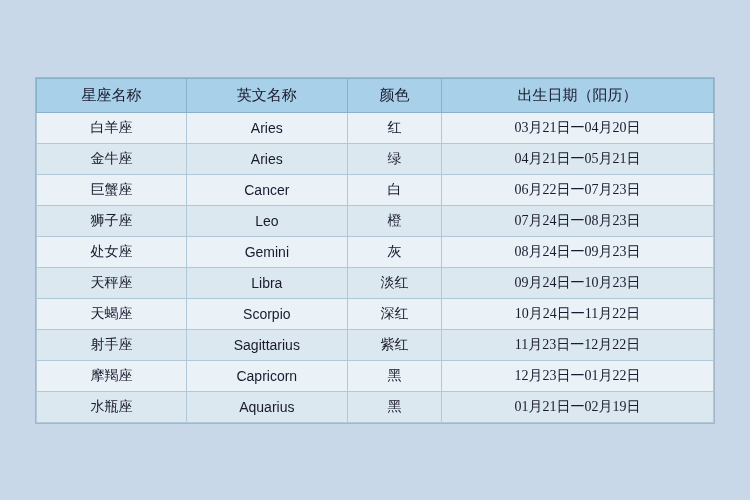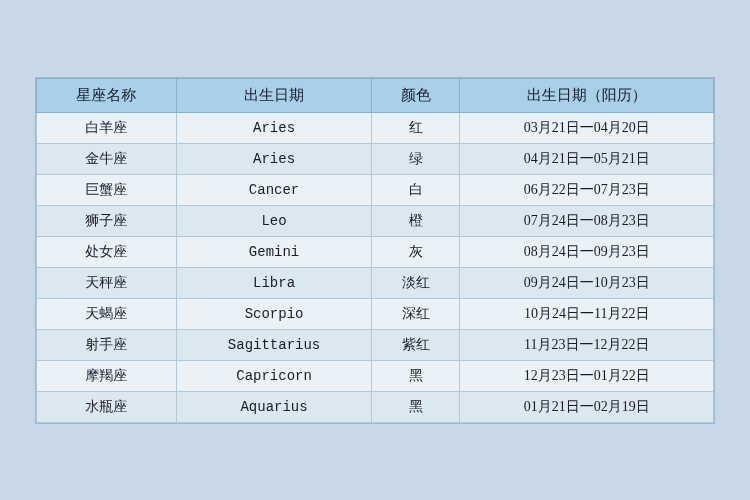--- a/index.html
+++ b/index.html
@@ -42,32 +42,32 @@
       background-color: #eaf2f8;
     }
     tbody tr td {
       border: 1px solid #b0c8d8;
       padding: 6px 10px;
       text-align: center;
       color: #1a1a2e;
       font-size: 14px;
     }
     td:nth-child(2) {
-      font-family: Liberation Mono, monospace;
+      font-family: Liberation Sans, sans-serif;
     }
   </style>
 </head>
 <body>
 
 <div class="table-container">
   <table>
     <thead>
       <tr>
         <th>星座名称</th>
-        <th>出生日期</th>
+        <th>英文名称</th>
         <th>颜色</th>
         <th>出生日期（阳历）</th>
       </tr>
     </thead>
     <tbody id="table-body">
     <tr>
           <td>白羊座</td>
           <td>Aries</td>
           <td>红</td>
           <td>03月21日一04月20日</td>

